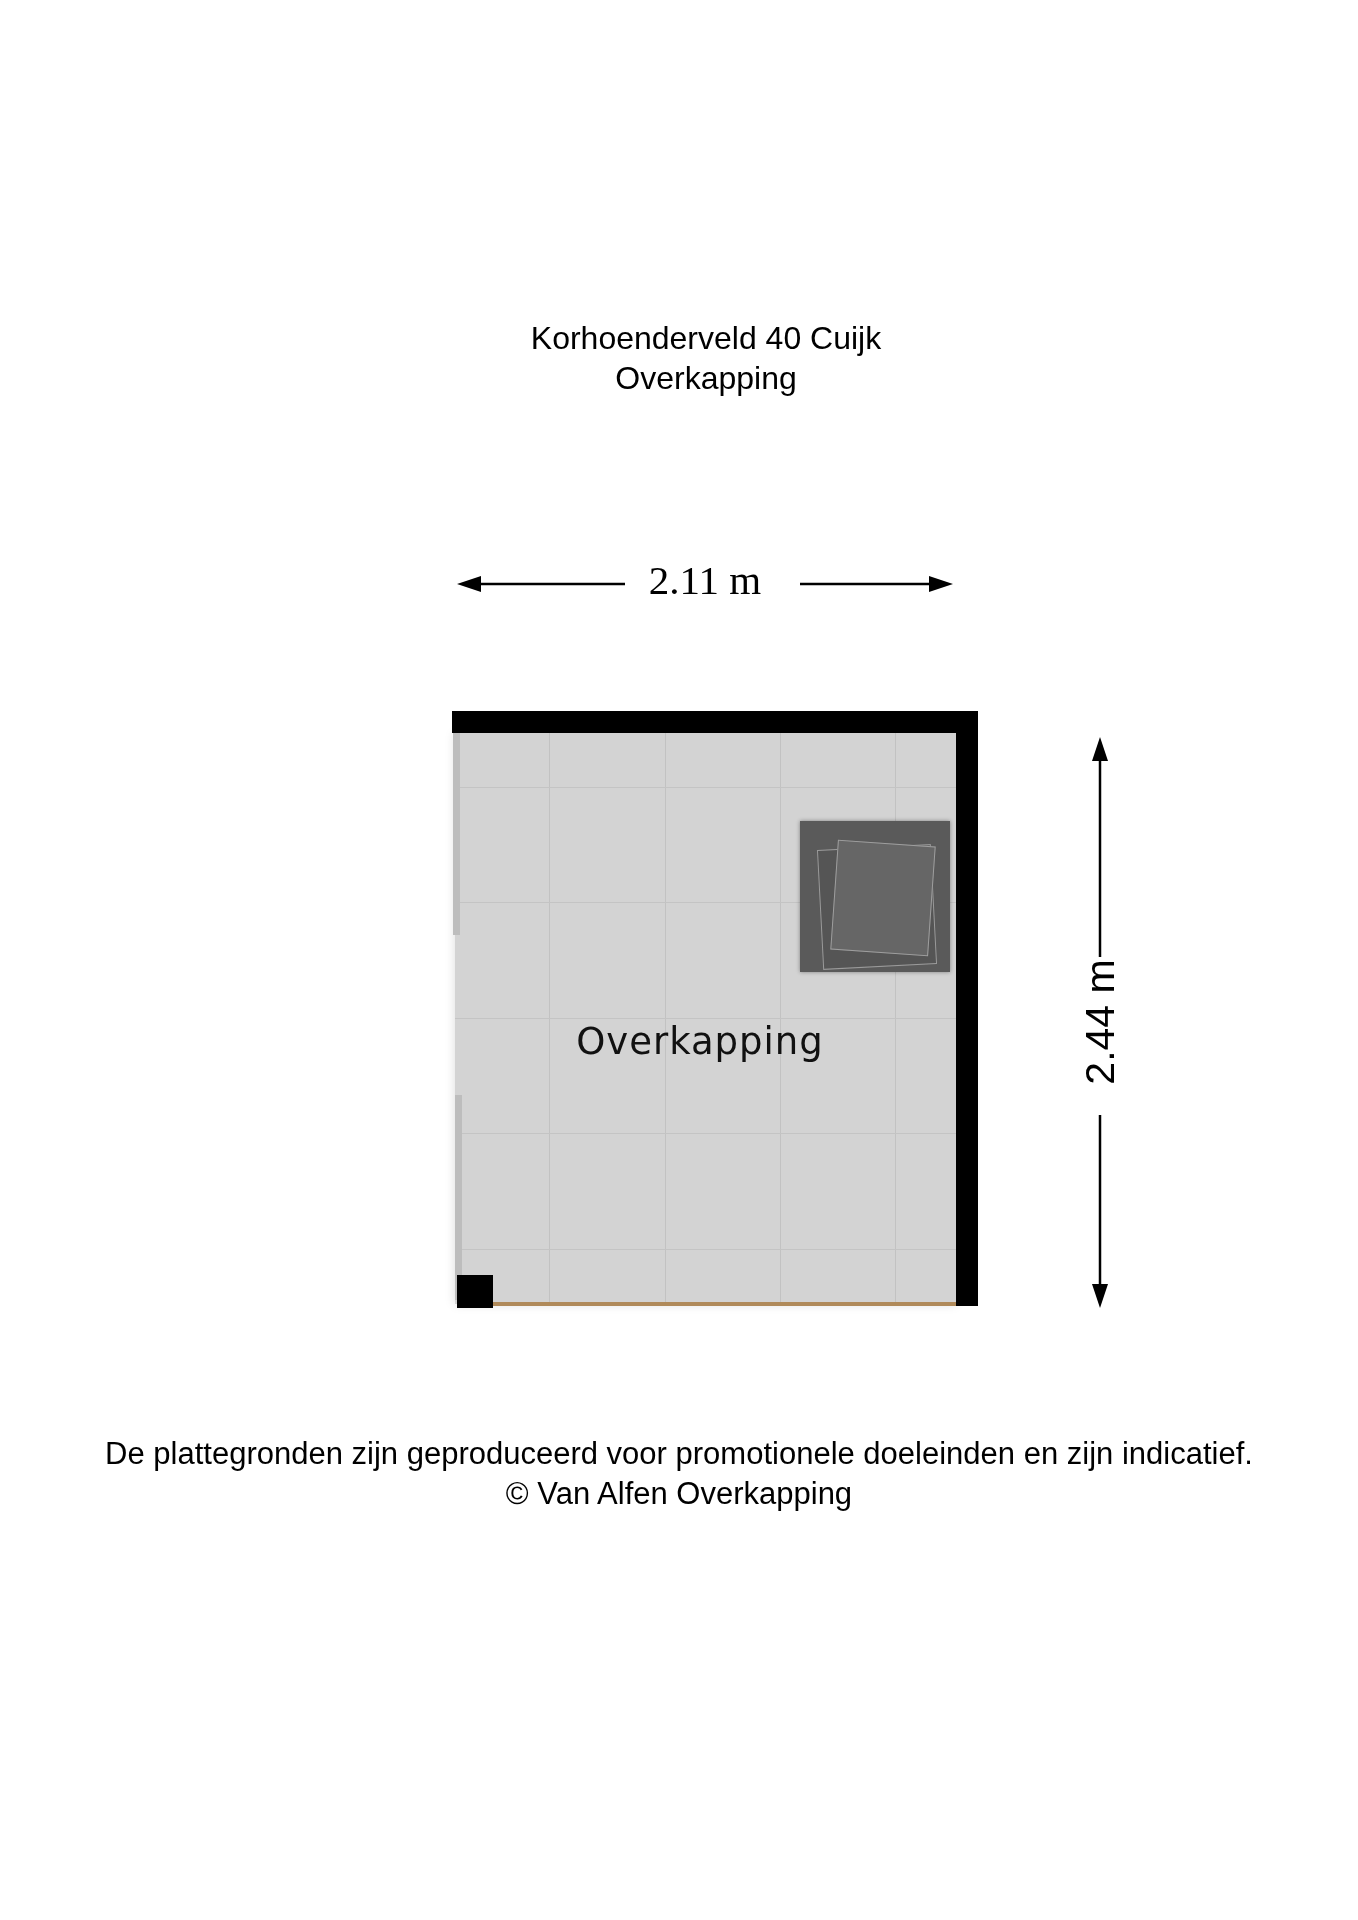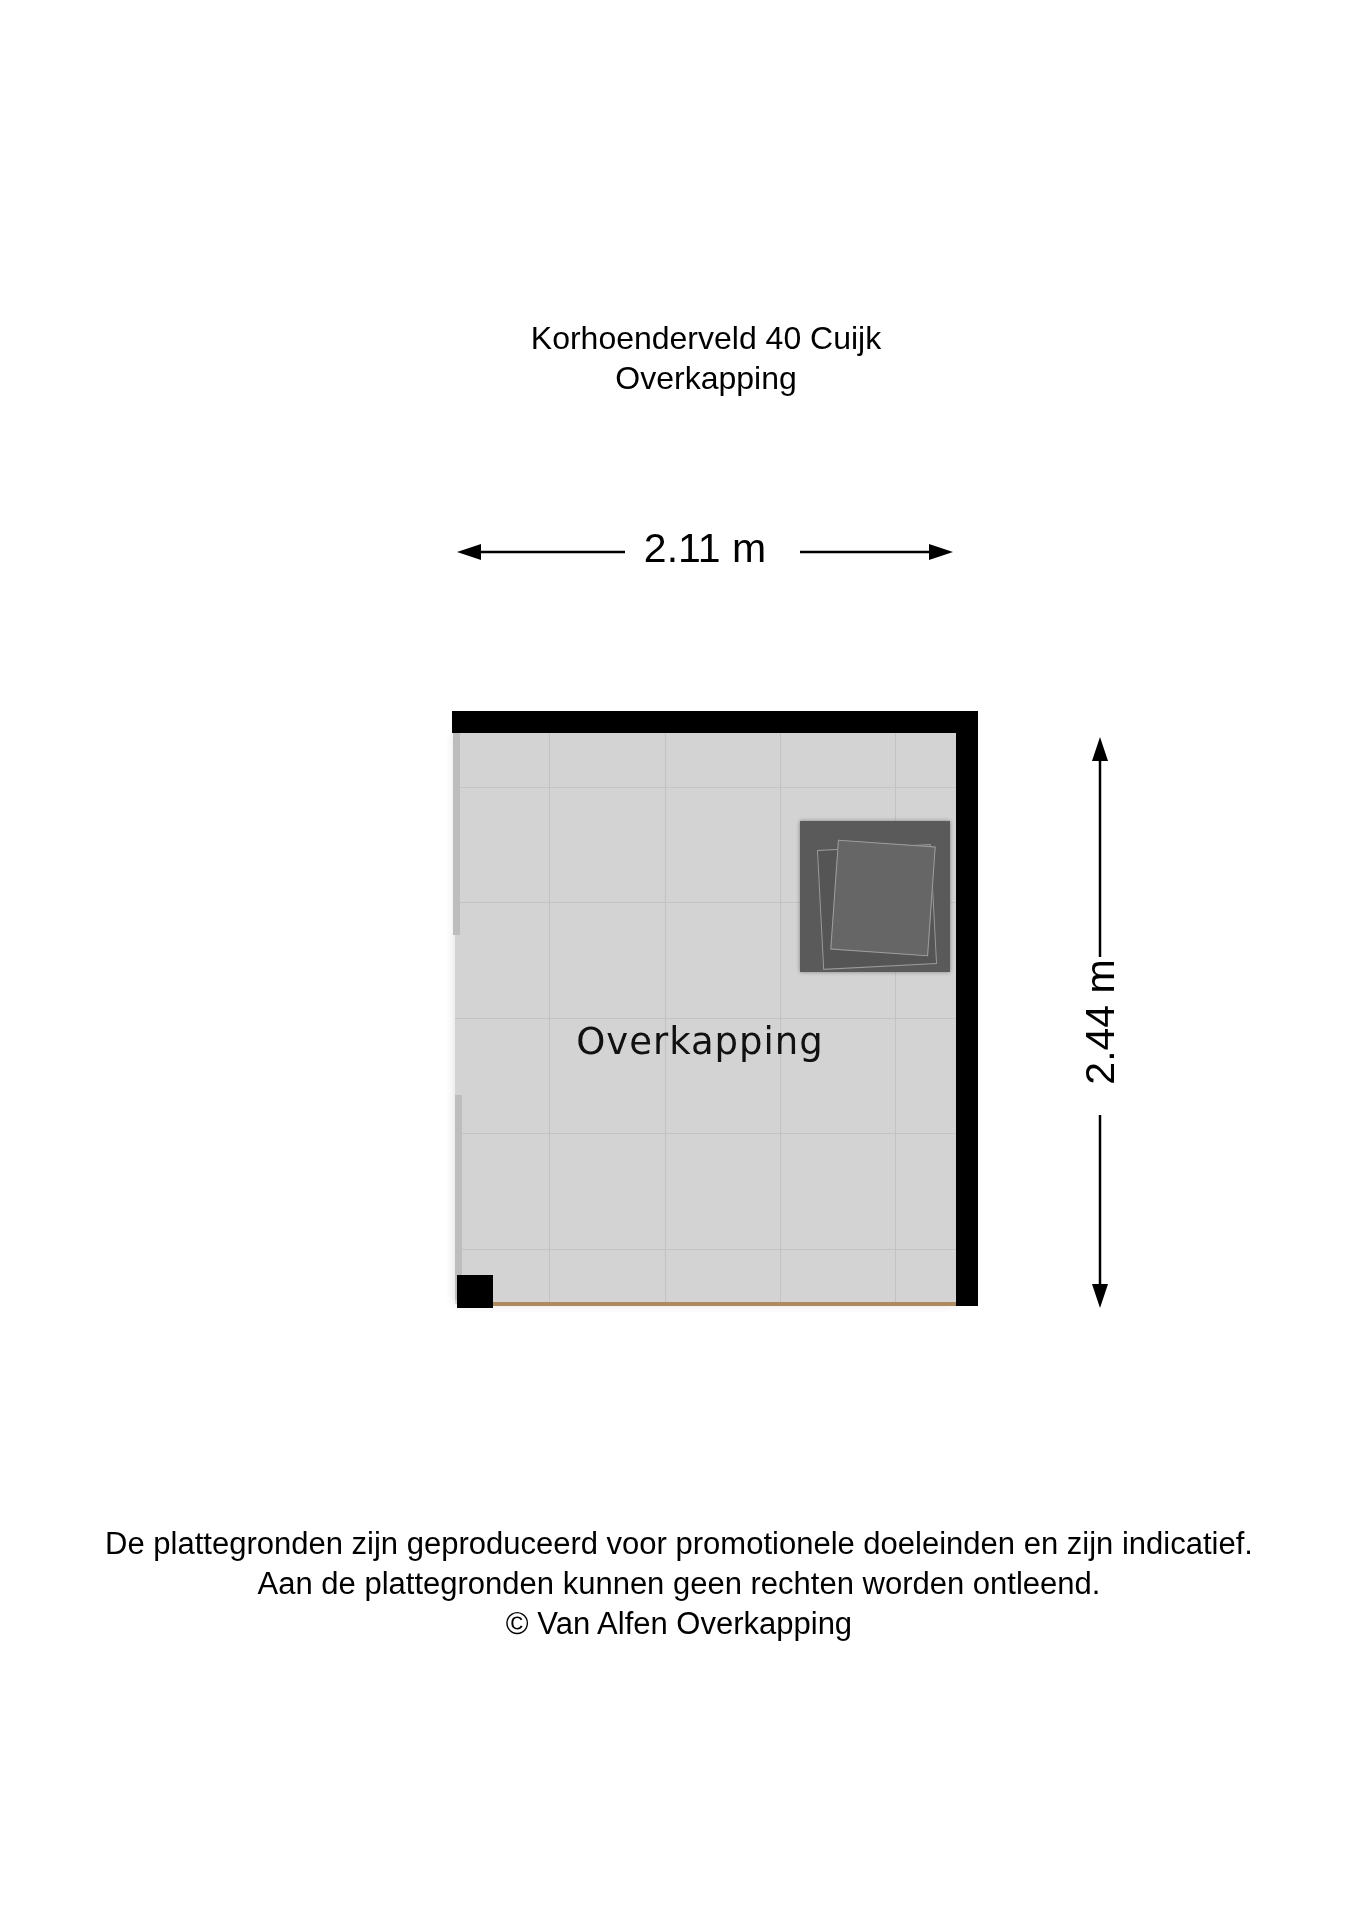--- a/index.html
+++ b/index.html
@@ -1,37 +1,37 @@
 <!DOCTYPE html>
 <html><head>
   <meta charset="utf-8">
   <style>
     html, body { margin: 0; padding: 0; background: #ffffff; }
     body { width: 1358px; height: 1920px; position: relative; overflow: hidden;
            font-family: "Liberation Sans", sans-serif; color: #000; }
     .abs { position: absolute; }
     .title-block { left: 0; width: 1412px; top: 318px; text-align: center; font-size: 32px; line-height: 40px; }
-    .dim-h { left: 455px; top: 522px; width: 500px; height: 50px; }
+    .dim-h { left: 455px; top: 554px; width: 500px; height: 50px; font-family: Liberation Serif, serif; }
     .dim-h-label { position: absolute; left: 0; width: 500px; top: 4px; text-align: center; font-size: 41px; line-height: 44px; }
     .dim-v { left: 1075px; top: 735px; width: 50px; height: 575px; }
     .dim-v-label { position: absolute; left: 25px; top: 287px; transform: translate(-50%,-50%) rotate(-90deg); font-size: 41px; white-space: nowrap; }
     .plan { left: 445px; top: 700px; width: 545px; height: 620px; }
     .floor { position: absolute; left: 10px; top: 33px; width: 501px; height: 571px; background: #d3d3d3;
              box-shadow: 0 0 10px rgba(0,0,0,0.15); }
     .gridline-v { position: absolute; top: 0; bottom: 0; width: 1px; background: #c2c2c2; }
     .gridline-h { position: absolute; left: 0; right: 0; height: 1px; background: #c4c4c4; }
     .wall { position: absolute; background: #000; }
     .opening { position: absolute; background: #bdbdbd; width: 7px; }
     .wood-edge { position: absolute; left: 48px; top: 602px; width: 463px; height: 4px; background: #b08a5a; }
     .column { position: absolute; left: 12px; top: 575px; width: 36px; height: 33px; background: #000; }
     .room-label { position: absolute; left: 0; width: 510px; top: 320px; text-align: center; font-family: "DejaVu Sans", sans-serif; font-size: 37px; letter-spacing: 1px; color: #111; }
     .table-obj { position: absolute; left: 355px; top: 121px; width: 150px; height: 151px; background: #5a5a5a; box-shadow: 0 0 4px rgba(0,0,0,0.4); }
     .table-sheet1 { position: absolute; left: 20px; top: 26px; width: 112px; height: 118px; border: 1.5px solid #9a9a9a; background: #555; transform: rotate(-3deg); }
     .table-sheet2 { position: absolute; left: 34px; top: 22px; width: 96px; height: 108px; border: 1.5px solid #9e9e9e; background: #666; transform: rotate(4deg); }
-    .footer { left: 0; width: 1358px; top: 1524px; text-align: center; font-size: 31px; line-height: 40px; }
+    .footer { left: 0; width: 1358px; top: 1434px; text-align: center; font-size: 31px; line-height: 40px; }
   </style>
 </head>
 <body>
 
 <div class="abs title-block">
   <div>Korhoenderveld 40 Cuijk</div>
   <div>Overkapping</div>
 </div>
 
 <div class="abs dim-h">
@@ -79,15 +79,14 @@
   <div class="table-obj">
     <div class="table-sheet1"></div>
     <div class="table-sheet2"></div>
   </div>
 
   <div class="room-label">Overkapping</div>
 </div>
 
 <div class="abs footer">
   <div>De plattegronden zijn geproduceerd voor promotionele doeleinden en zijn indicatief.</div>
-  <div>Aan de plattegronden kunnen geen rechten worden ontleend.</div>
   <div>© Van Alfen Overkapping</div>
 </div>
 
 </body></html>

